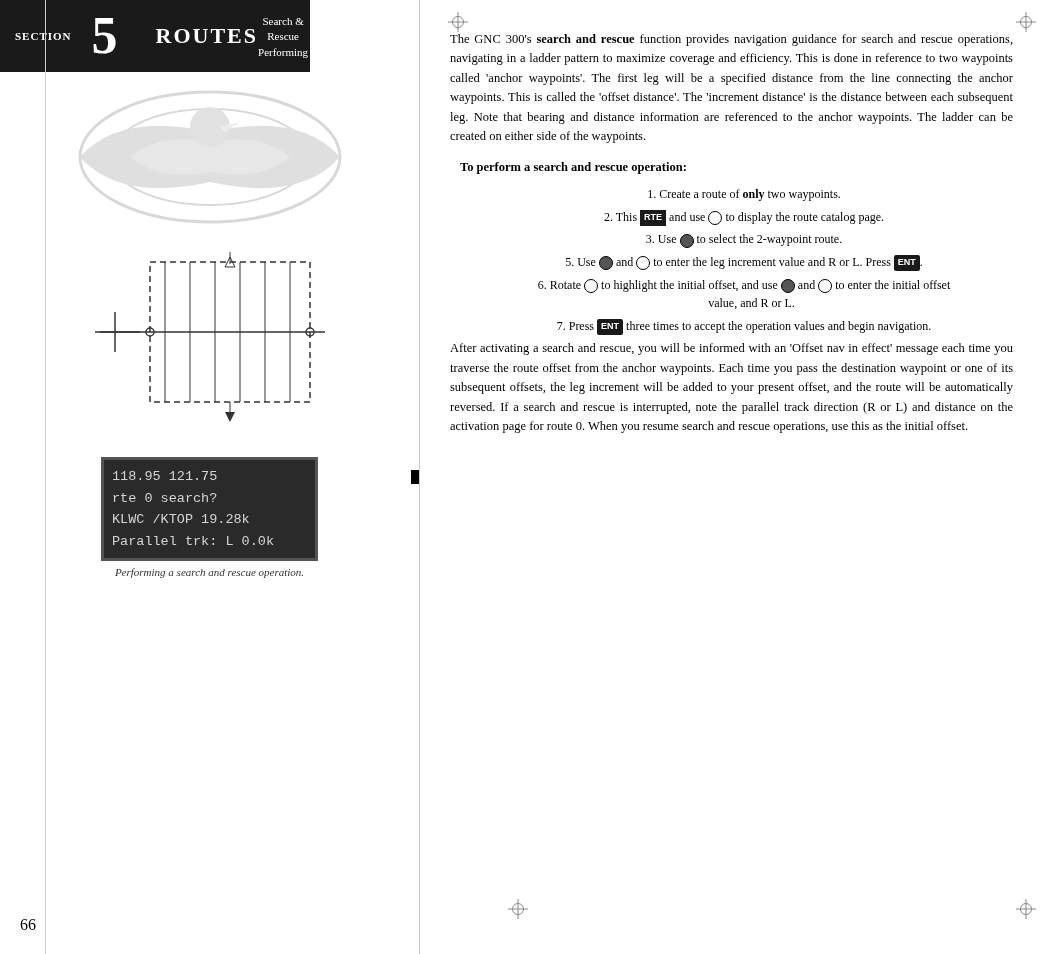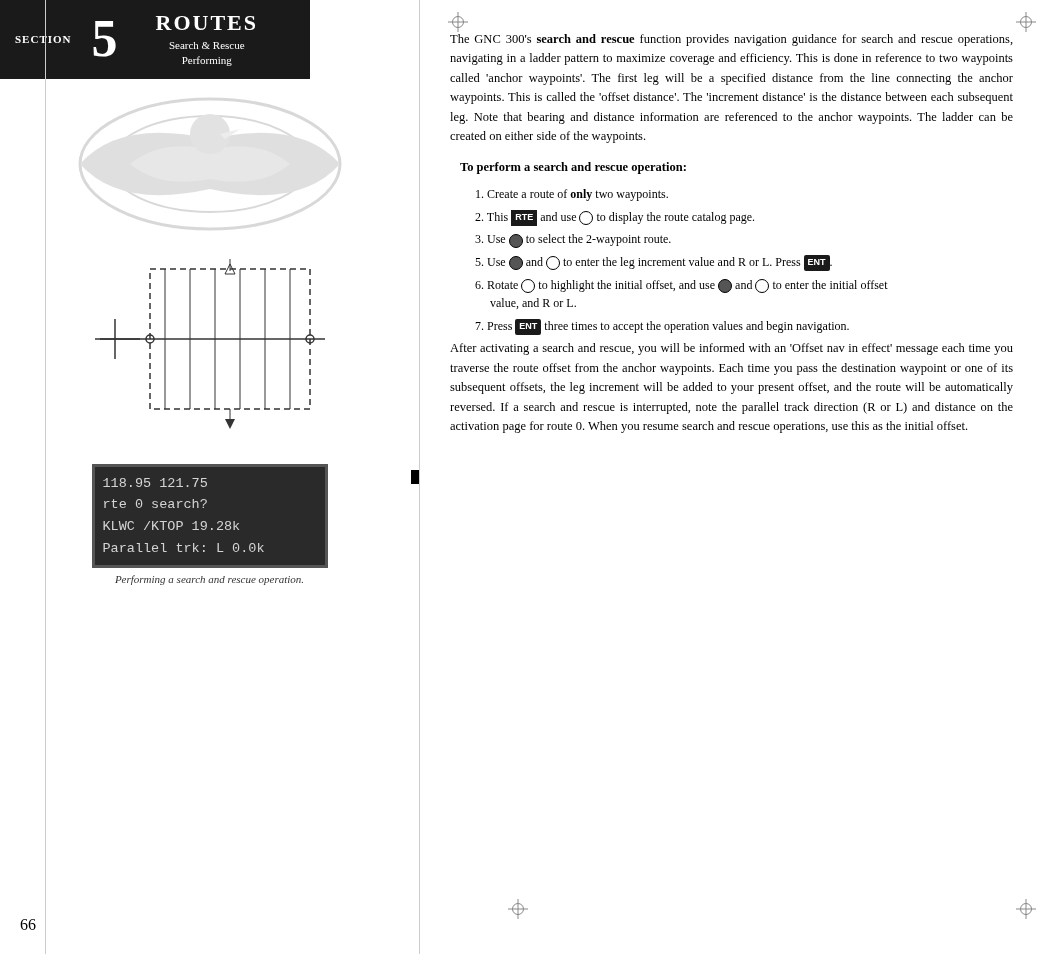--- a/index.html
+++ b/index.html
@@ -52,21 +52,21 @@
 
     .section-number {
       font-size: 52px;
       font-weight: bold;
       line-height: 1;
       margin-right: 20px;
     }
 
     .section-title-block {
       display: flex;
-      flex-direction: column;
+      flex-direction: row;
       align-items: center;
     }
 
     .section-title {
       font-size: 22px;
       font-weight: bold;
       text-transform: uppercase;
       letter-spacing: 2px;
     }
 
@@ -95,21 +95,21 @@
     
     .diagram-area {
       width: 240px;
       height: 200px;
       margin: 10px auto 5px auto;
       position: relative;
     }
 
     
     .screen-display {
-      width: 236px;
+      width: 217px;
       margin: 0 auto 5px auto;
       background: #2a2a2a;
       border: 3px solid #555;
       padding: 6px 8px;
       font-family: 'Courier New', Courier, monospace;
       font-size: 13.5px;
       color: #d4d4d4;
       line-height: 1.6;
     }
 
@@ -149,20 +149,21 @@
 
     .instruction-heading {
       font-size: 12.5px;
       font-weight: bold;
       margin-bottom: 10px;
       margin-left: 10px;
     }
 
     .steps-list {
       margin-left: 25px;
+      text-align: center;
     }
 
     .step-item {
       font-size: 12px;
       line-height: 1.55;
       margin-bottom: 4px;
       list-style: none;
       position: relative;
     }
 

